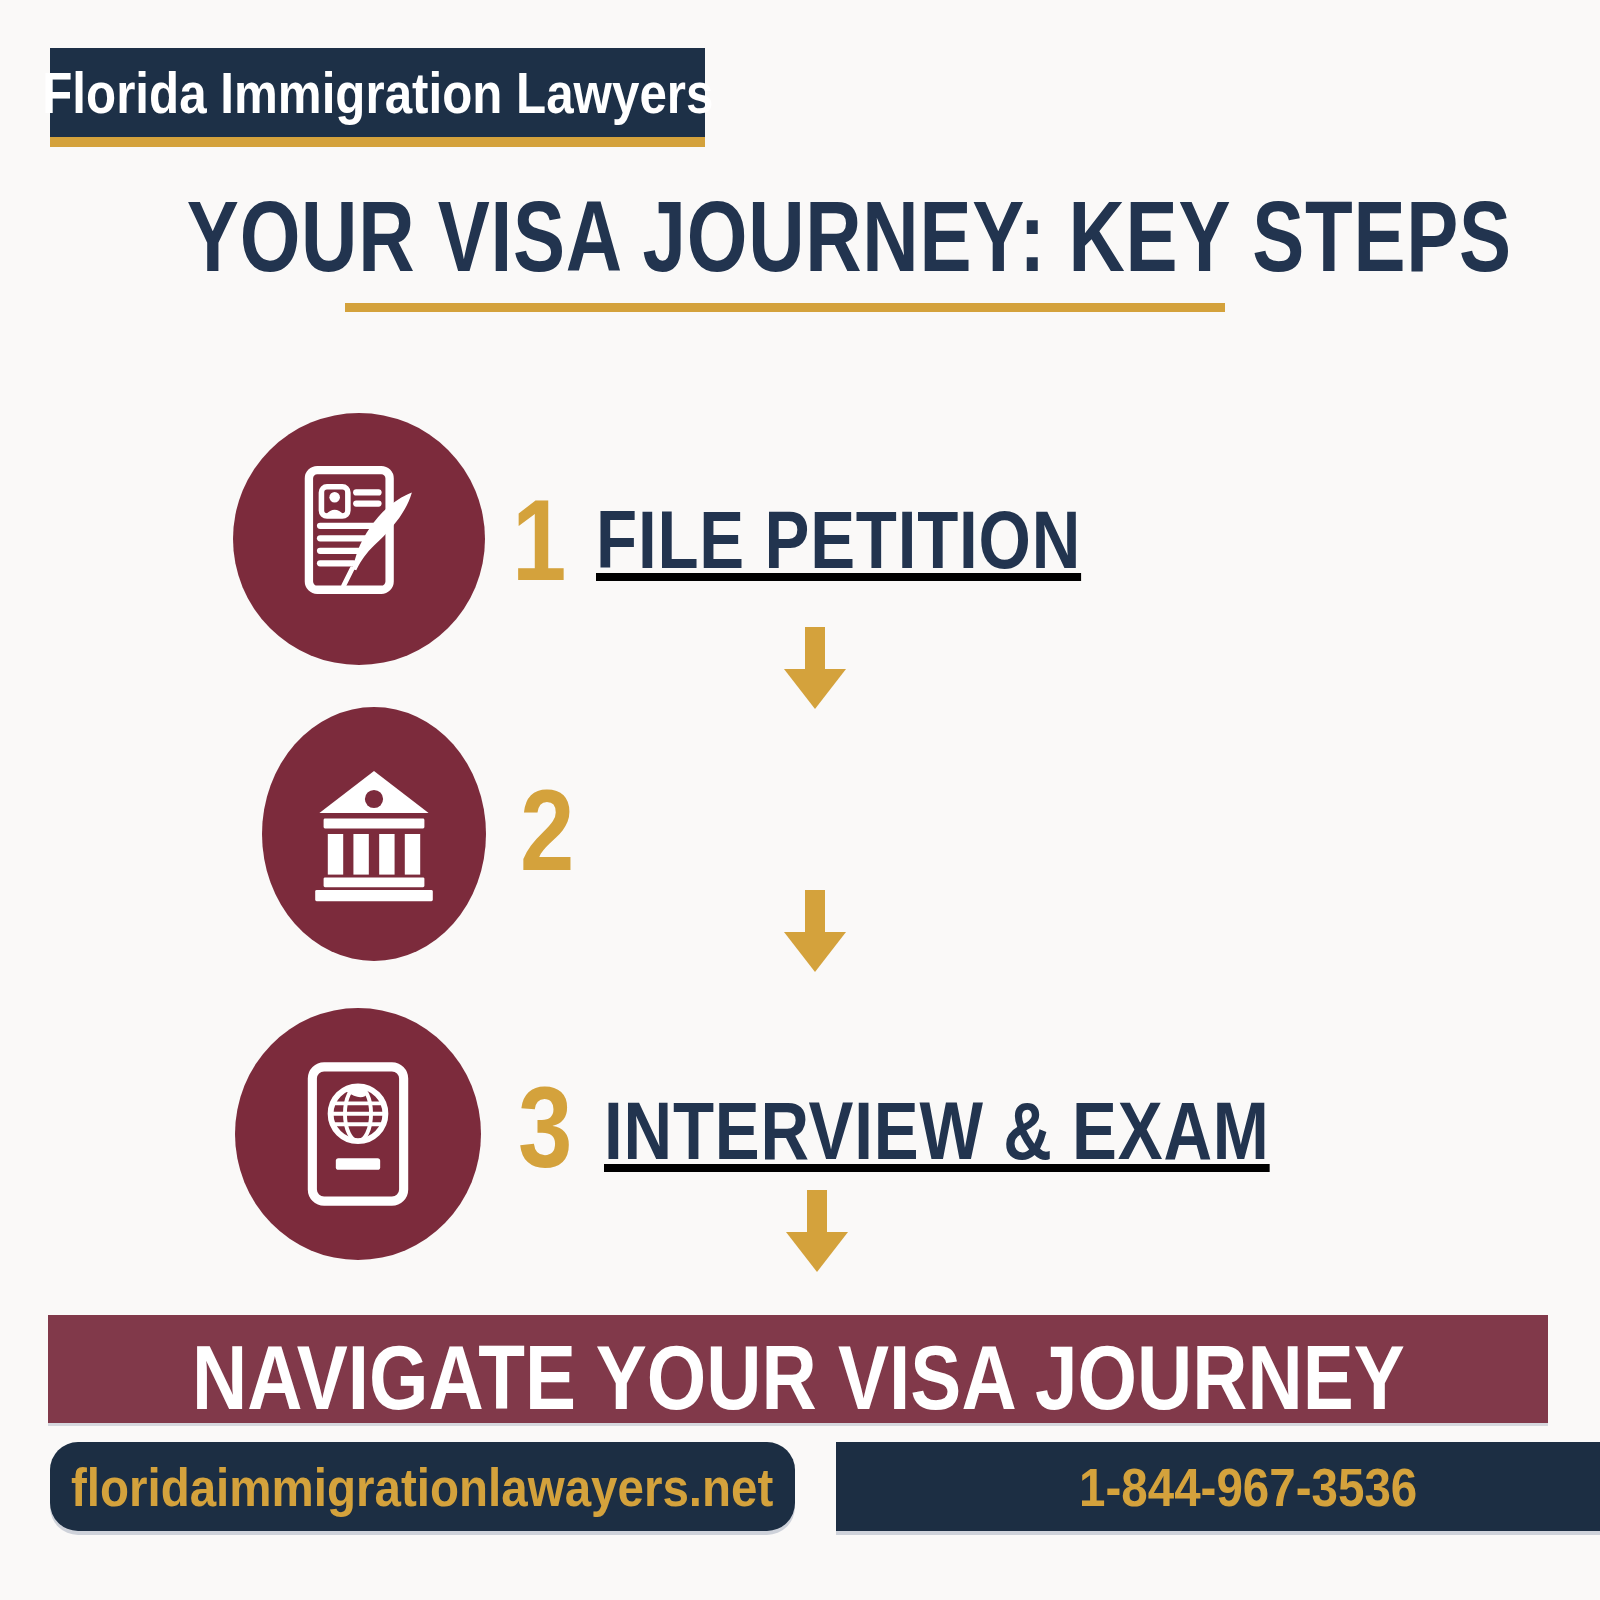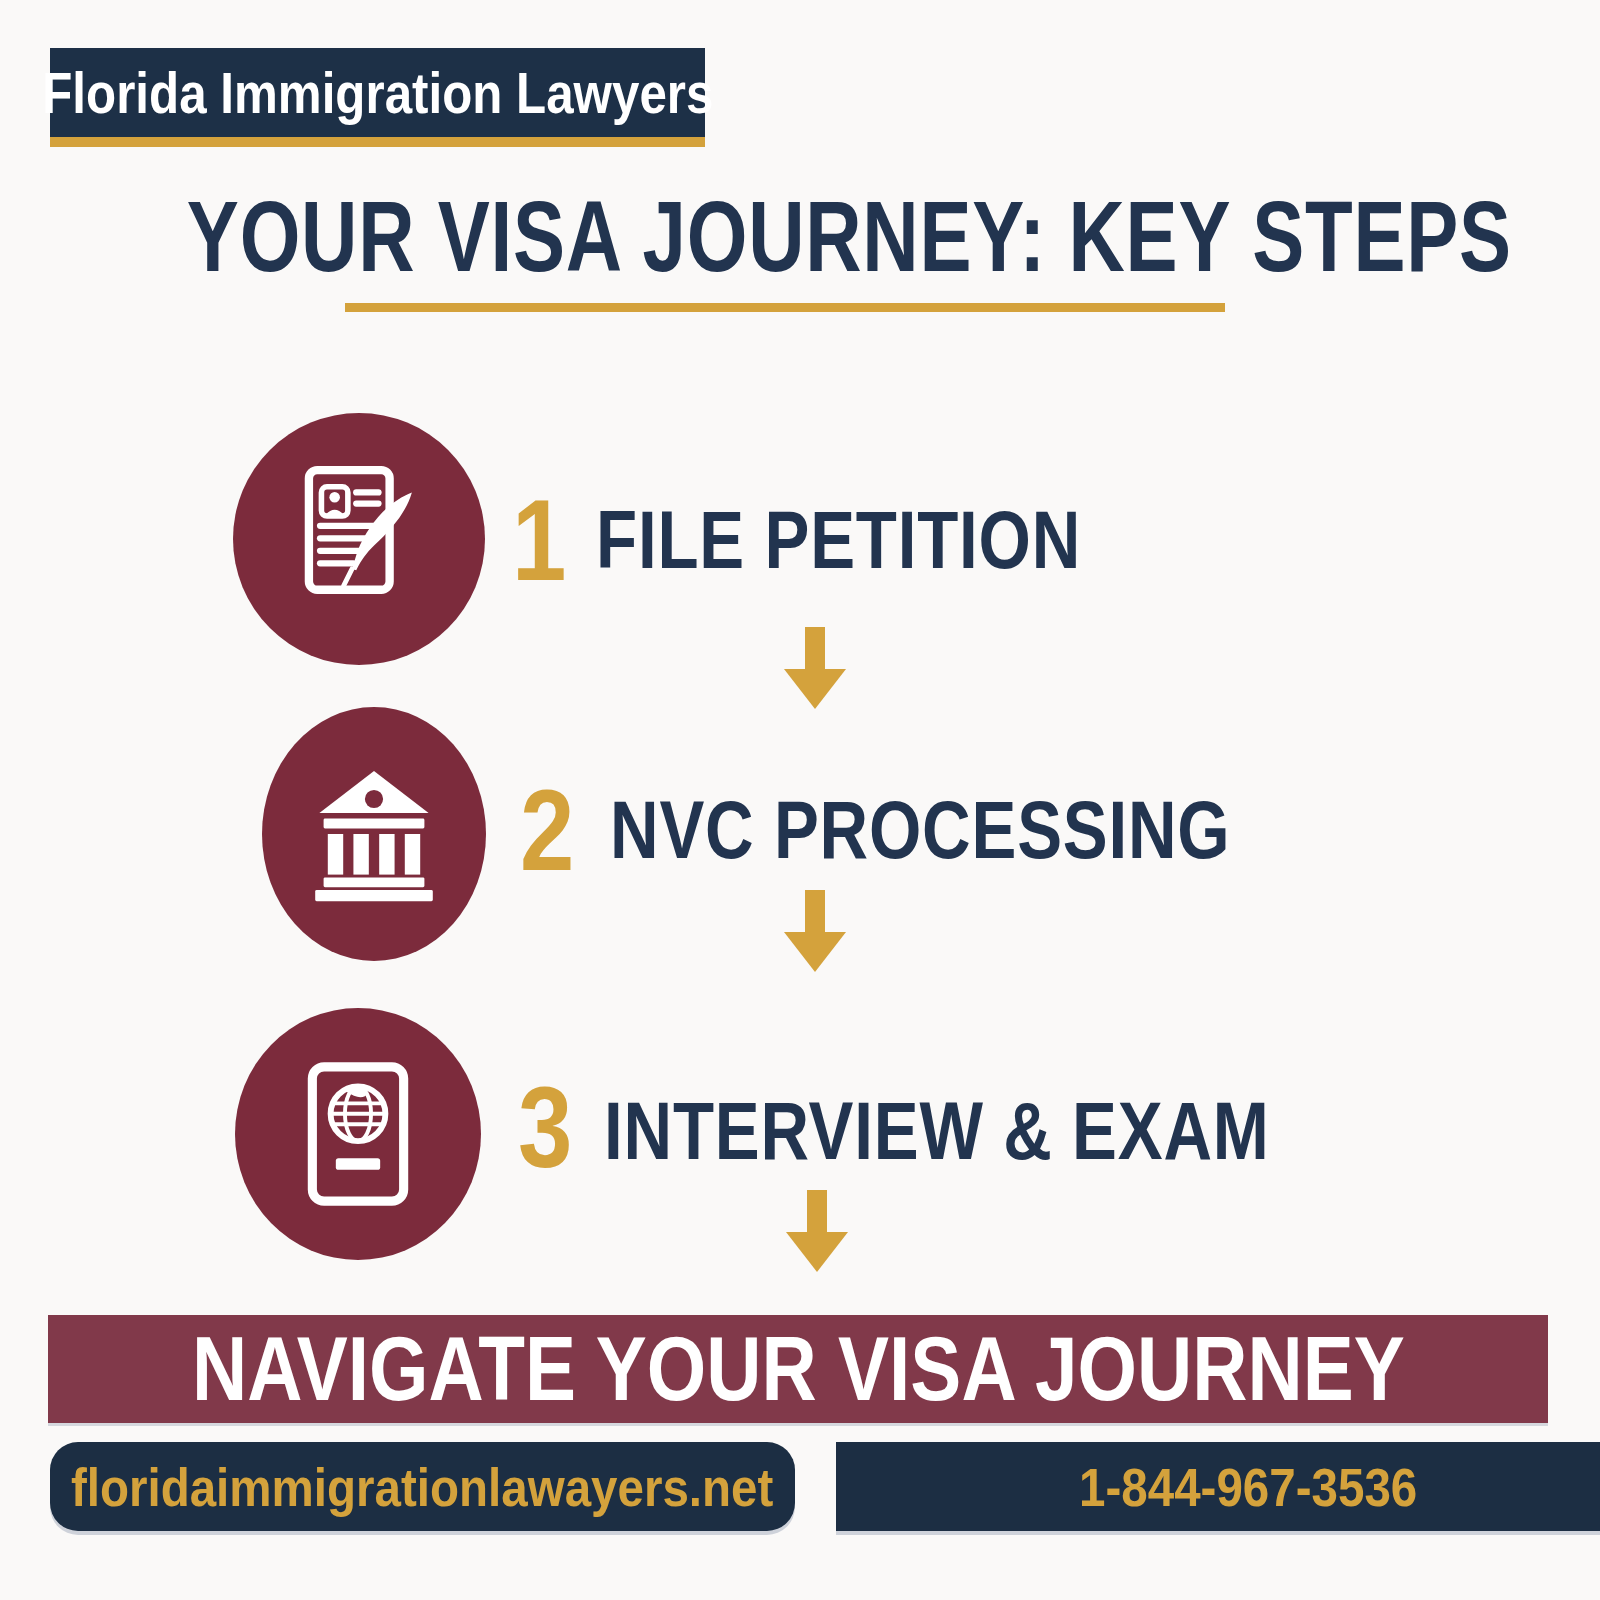--- a/index.html
+++ b/index.html
@@ -31,36 +31,36 @@
   .step-icon svg{display:block;}
   .svg-white{color:#fff;}
   .dot{fill:var(--maroon);}
 
   
   .step-number{position:absolute;height:124px;display:flex;align-items:center;}
   .step-number .txt{color:var(--gold);font-weight:bold;font-size:115px;line-height:1;
                     display:inline-block;transform:scaleX(0.85);transform-origin:left center;}
   .num1{left:512px;top:478px;} .num2{left:520px;top:768px;} .num3{left:518px;top:1065px;}
 
-  .step-label{position:absolute;height:90px;display:flex;align-items:center;}
+  .step-label{position:absolute;height:90px;display:flex;align-items:center;text-decoration:underline;}
   .step-label .txt{color:var(--title-navy);font-weight:bold;font-size:82px;line-height:1;white-space:nowrap;
                    display:inline-block;transform:scaleX(0.82);transform-origin:left center;letter-spacing:1px;}
   .lab1{left:596px;top:495px;} .lab2{left:610px;top:785px;} .lab3{left:604px;top:1082px;align-items:flex-end;}
 
   
   .arrow{position:absolute;width:62px;height:82px;}
   .a1{left:784px;top:627px;} .a2{left:784px;top:890px;} .a3{left:786px;top:1190px;}
   .arrow .shaft{position:absolute;left:21px;top:0;width:20px;height:44px;background:var(--gold);}
   .arrow .head{position:absolute;left:0;top:42px;width:0;height:0;
                border-left:31px solid transparent;border-right:31px solid transparent;
                border-top:40px solid var(--gold);}
 
   
   .banner{position:absolute;left:48px;top:1315px;width:1500px;height:108px;background:var(--banner-maroon);
-          display:flex;align-items:center;justify-content:center;box-shadow:0 3px 0 #d5d8de;}
+          display:flex;align-items:flex-end;justify-content:center;box-shadow:0 3px 0 #d5d8de;}
   .banner .txt{color:#fff;font-weight:bold;font-size:90px;line-height:1;white-space:nowrap;
                display:inline-block;transform:scaleX(0.85);transform-origin:center;}
   .footer-box{position:absolute;top:1442px;height:89px;background:var(--footer-navy);
               display:flex;align-items:center;justify-content:center;box-shadow:0 4px 0 #ced2da;}
   .fb-left{left:50px;width:745px;border-radius:28px;}
   .fb-right{left:836px;width:824px;}
   .footer-box .txt{color:var(--gold);font-weight:bold;font-size:54px;line-height:1;white-space:nowrap;
                    display:inline-block;transform:scaleX(0.88);transform-origin:center;}
 </style>
 </head>
@@ -113,23 +113,20 @@
       <rect x="35.3" y="50" width="11" height="29"></rect>
       <rect x="53.7" y="50" width="11" height="29"></rect>
       <rect x="72" y="50" width="11" height="29"></rect>
       <rect x="14" y="81" width="72" height="7" rx="1"></rect>
       <rect x="8" y="90" width="84" height="8" rx="1"></rect>
     </svg>
   </div>
   <div class="step-number num2">
     <span class="txt">2</span>
   </div>
-  <div class="step-label lab2">
-    <span class="txt">NVC PROCESSING</span>
-  </div>
   <div class="arrow a2">
     <div class="shaft"></div>
       <div class="head"></div>
   </div>
 
   <div class="step-icon icon3">
     <svg class="svg-white" width="118" height="150" viewBox="0 0 90 115" fill="none" stroke="currentColor">
       <rect x="10" y="6" width="70" height="103" rx="9" stroke-width="7"></rect>
       <circle cx="45" cy="42" r="21" stroke-width="4.5"></circle>
       <ellipse cx="45" cy="42" rx="10" ry="21" stroke-width="3"></ellipse>

